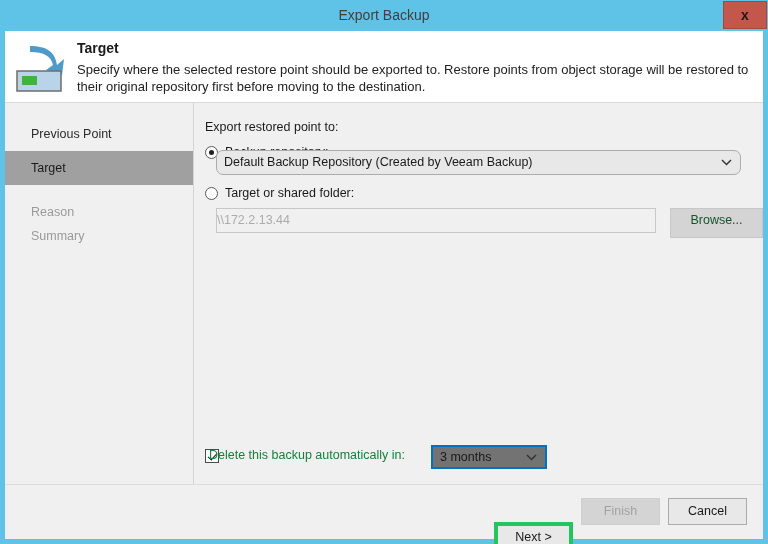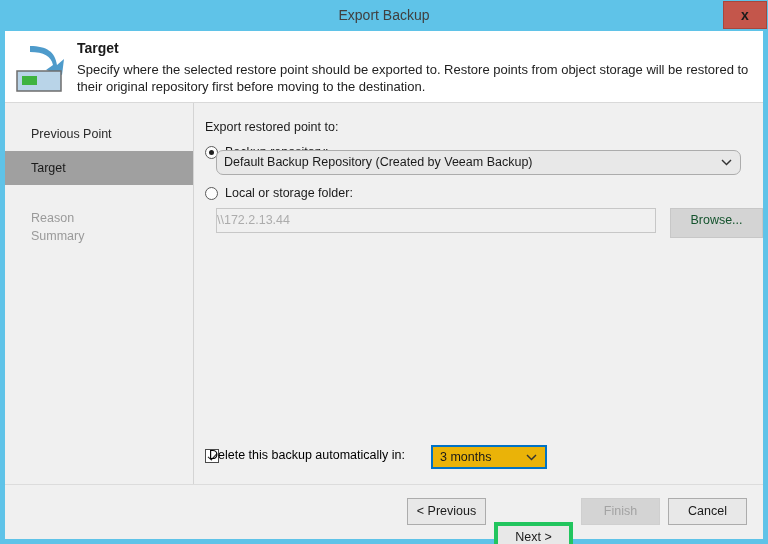--- a/index.html
+++ b/index.html
@@ -296,30 +296,30 @@
     border: solid #1a1a1a;
     border-width: 0 1.6px 1.6px 0;
     transform: rotate(42deg);
   }
   .checkbox-label {
     position: absolute;
     left: 4px;
     top: 3px;
     font-size: 12.5px;
     white-space: nowrap;
-    color: #000000;
+    color: #15803d;
   }
 
   #period-combo {
     left: 226px;
     top: 0px;
     width: 116px;
     height: 24px;
     border: 2px solid #0072C6;
-    background: #eab308;
+    background: #737373;
   }
 
   
   .footer {
     position: absolute;
     left: 5px;
     top: 484px;
     width: 758px;
     height: 55px;
     background: #F0F0F0;
@@ -379,21 +379,21 @@
     </div>
     <div class="header-title">Target</div>
     <div class="header-desc">Specify where the selected restore point should be exported to. Restore points from object storage will be restored to their original repository first before moving to the destination.</div>
   </div>
 
   <div class="body-area">
 
     <div class="sidebar">
       <div class="nav-item" style="top:14px;">Previous Point</div>
       <div class="nav-item selected" style="top:48px;">Target</div>
-      <div class="nav-item disabled" style="top:98px;">Reason</div>
+      <div class="nav-item disabled" style="top:92px;">Reason</div>
       <div class="nav-item disabled" style="top:116px;">Summary</div>
     </div>
     <div class="sidebar-divider"></div>
 
     <div class="content">
 
       <div class="label-main">Export restored point to:</div>
 
       <div class="radio-row" style="top:42px;">
         <span class="radio checked"></span>
@@ -404,21 +404,21 @@
         <span class="combo-text">Default Backup Repository (Created by Veeam Backup)</span>
         <span class="combo-arrow">
           <svg width="11" height="7" viewBox="0 0 11 7" xmlns="http://www.w3.org/2000/svg">
             <path d="M1 1 L5.5 5.6 L10 1" fill="none" stroke="#333333" stroke-width="1.4"></path>
           </svg>
         </span>
       </div>
 
       <div class="radio-row" style="top:83px;">
         <span class="radio"></span>
-        <span class="radio-label">Local or storage folder:</span>
+        <span class="radio-label">Target or shared folder:</span>
       </div>
 
       <div class="textfield">\\172.2.13.44</div>
       <div class="browse-btn">Browse...</div>
 
       <div class="checkbox-row">
         <span class="checkbox checked"></span>
         <span class="checkbox-label">Delete this backup automatically in:</span>
         <div class="combo" id="period-combo">
           <span class="combo-text">3 months</span>
@@ -427,19 +427,18 @@
               <path d="M1 1 L5.5 5.6 L10 1" fill="none" stroke="#333333" stroke-width="1.4"></path>
             </svg>
           </span>
         </div>
       </div>
 
     </div>
   </div>
 
   <div class="footer">
-    <div class="btn" id="btn-previous">&lt; Previous</div>
     <div class="btn default" id="btn-next">Next &gt;</div>
     <div class="btn" id="btn-cancel">Cancel</div>
     <div class="btn disabled" id="btn-finish">Finish</div>
   </div>
 
 </div>
 
 </body></html>

